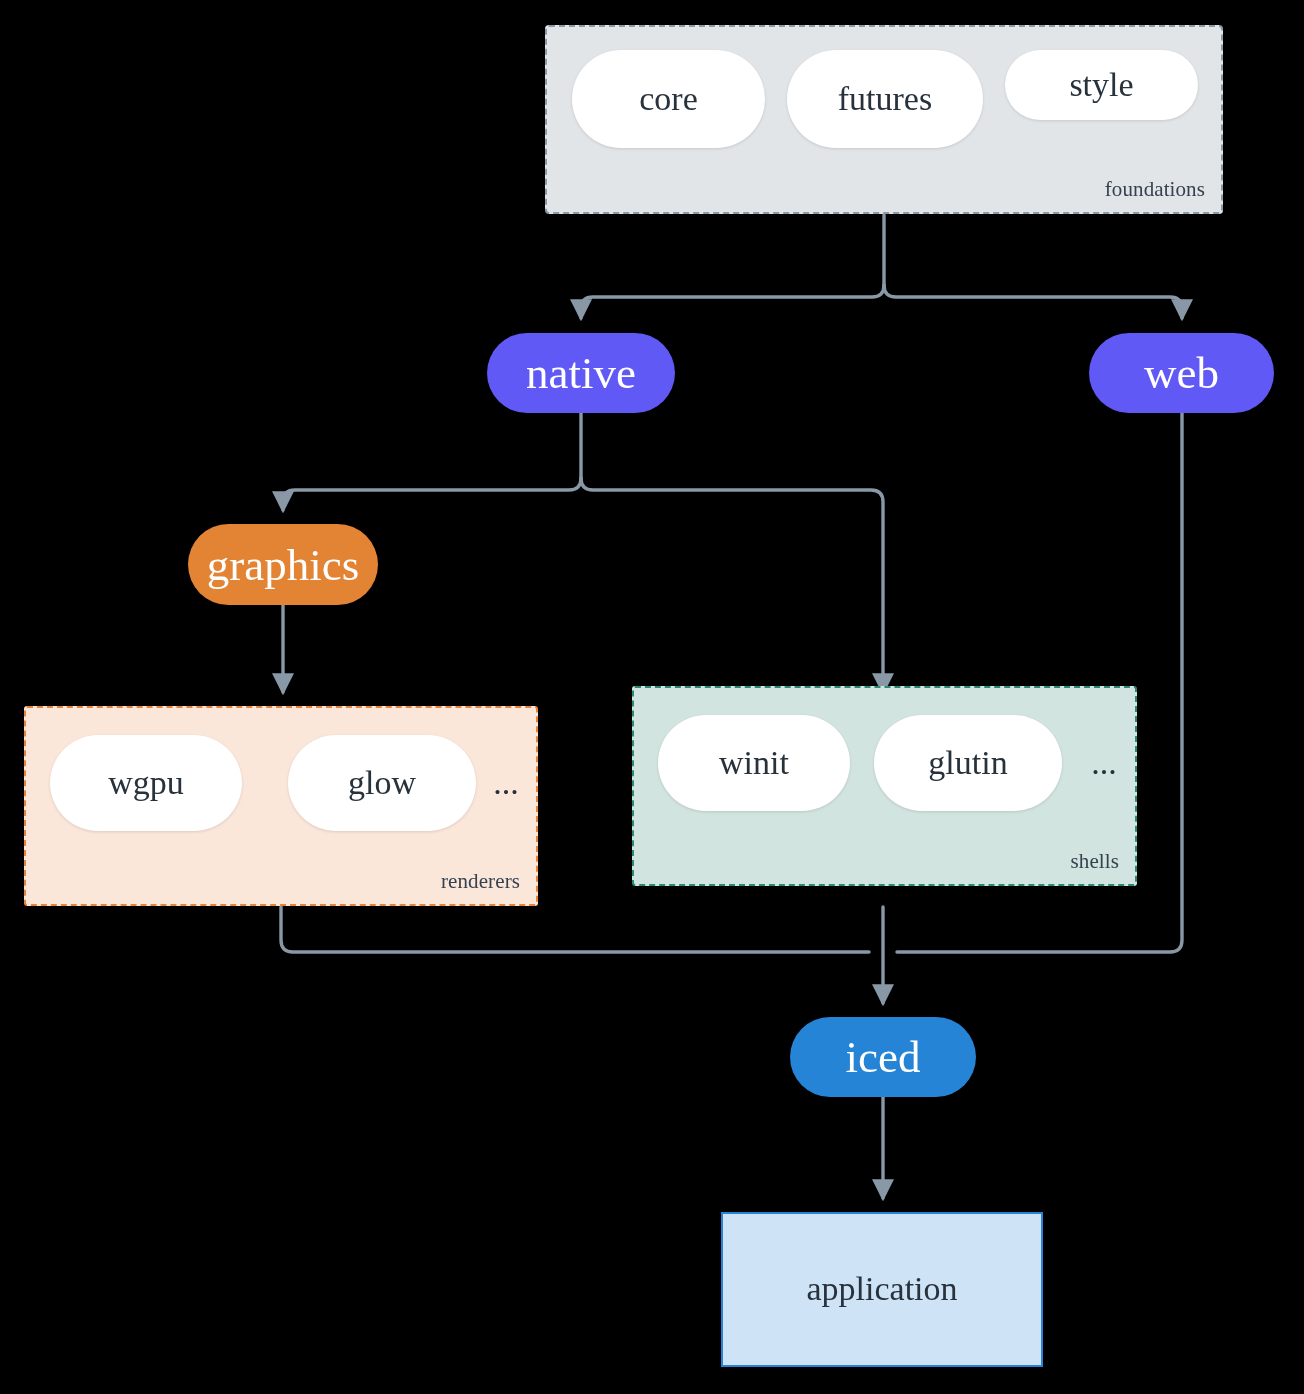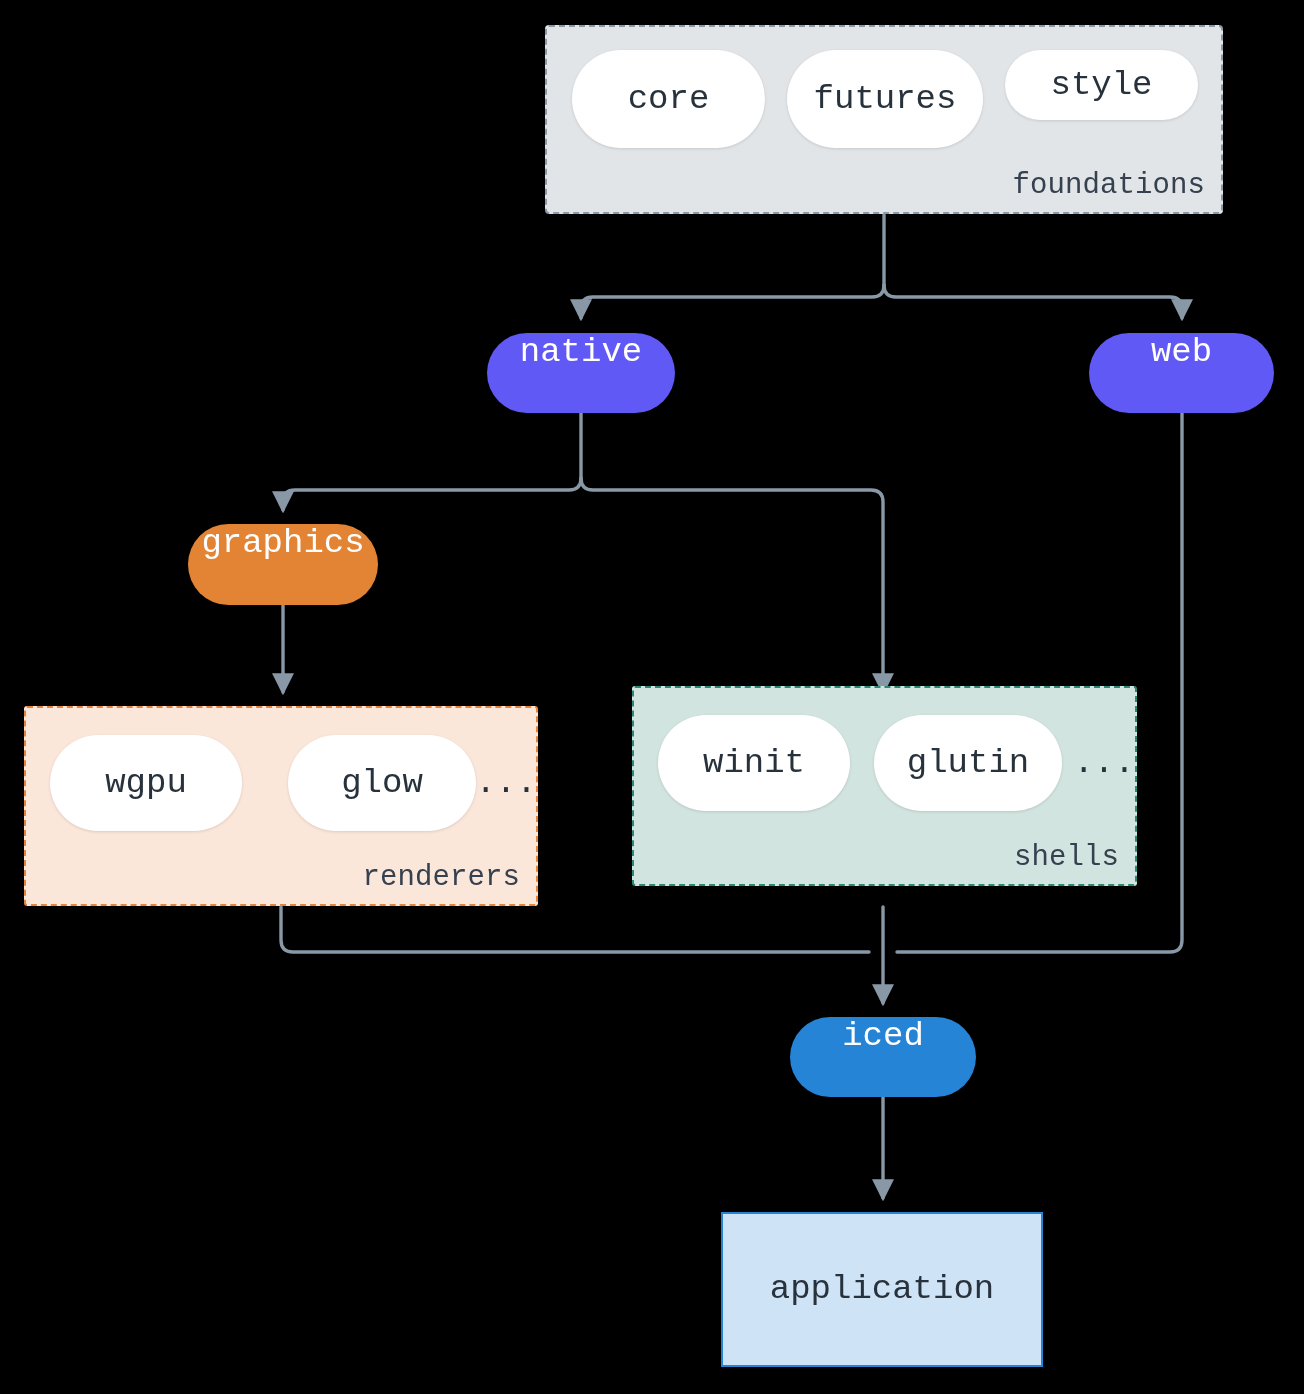--- a/index.html
+++ b/index.html
@@ -7,41 +7,41 @@
     margin: 0;
     padding: 0;
     background: #000000;
   }
   #stage {
     position: relative;
     width: 1304px;
     height: 1394px;
     background: #000000;
     overflow: hidden;
-    font-family: Liberation Mono, monospace;
+    font-family: Liberation Serif, serif;
   }
   #edges {
     position: absolute;
     left: 0;
     top: 0;
     width: 1304px;
     height: 1394px;
     pointer-events: none;
   }
 
   
   .group {
     position: absolute;
     box-sizing: border-box;
   }
   .group-label {
     position: absolute;
     right: 16px;
     bottom: 10px;
-    font-size: 29px;
+    font-size: 21px;
     color: #364150;
     letter-spacing: 0.1px;
     white-space: nowrap;
   }
   .g-foundations {
     left: 545px;  top: 25px;  width: 678px;  height: 189px;
     background: #e1e5e8;
     border: 2px dashed #8a9aa8;
     border-radius: 4px;
   }
@@ -79,23 +79,23 @@
     display: flex;
     align-items: center;
     justify-content: center;
   }
 
   
   .node {
     position: absolute;
     border-radius: 999px;
     display: flex;
-    align-items: flex-start;
-    justify-content: center;
-    font-size: 34px;
+    align-items: center;
+    justify-content: center;
+    font-size: 45px;
     color: #ffffff;
     box-sizing: border-box;
     white-space: nowrap;
   }
   .n-native { left: 487px; top: 333px; width: 188px; height: 80px; background: #6159f5; }
   .n-web    { left: 1089px; top: 333px; width: 185px; height: 80px; background: #6159f5; }
   .n-graphics { left: 188px; top: 524px; width: 190px; height: 81px; background: #e38334; }
   .n-iced   { left: 790px; top: 1017px; width: 186px; height: 80px; background: #2584d6; }
 
   

